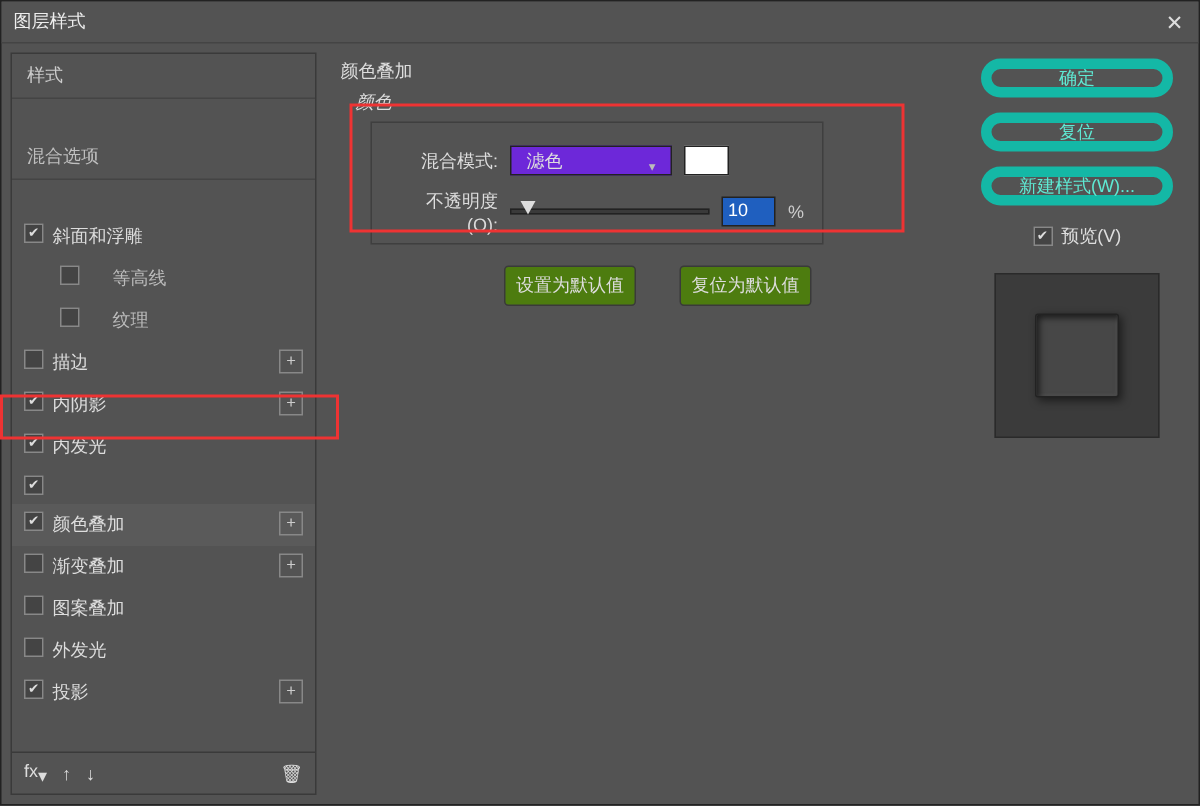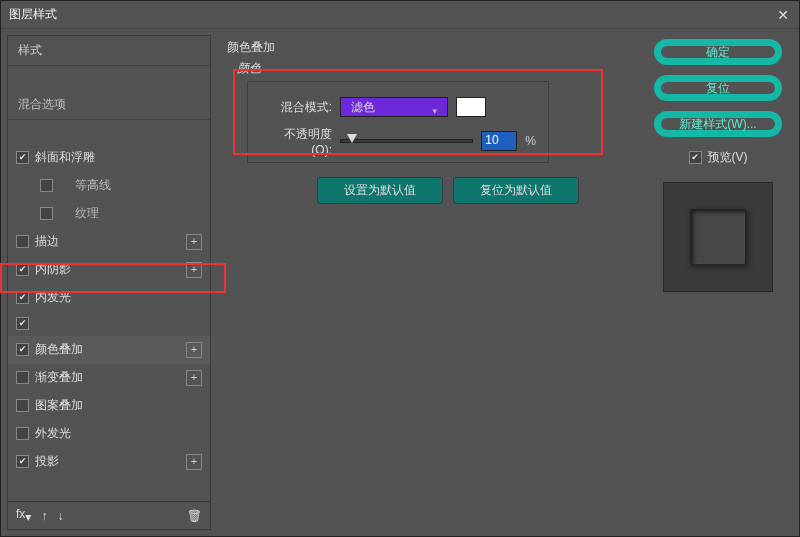--- a/index.html
+++ b/index.html
@@ -5,21 +5,21 @@
 * { box-sizing: border-box; margin: 0; padding: 0; font-family: "Microsoft YaHei", "SimSun", sans-serif; font-size: 12px; color: #ddd; }
 body { background: #535353; width: 800px; height: 537px; border: 1px solid #222; overflow: hidden; }
 .titlebar { height: 28px; background: #535353; border-bottom: 1px solid #444; display: flex; align-items: center; justify-content: space-between; padding: 0 8px; }
 .titlebar .title { color: #eee; }
 .titlebar .close { width: 16px; height: 16px; display: flex; align-items: center; justify-content: center; font-size: 14px; cursor: pointer; }
 .content { display: flex; height: calc(100% - 28px); padding: 6px; gap: 6px; }
 .left { width: 204px; background: #535353; border: 1px solid #3a3a3a; display: flex; flex-direction: column; gap: 24px; }
 .left-header { padding: 6px 10px; color: #ccc; border-bottom: 1px solid #444; }
 .blend-opts { padding: 6px 10px; color: #bfbfbf; border-bottom: 1px solid #444; }
 .style-list { flex: 1; overflow: hidden; }
-.style-item { display: flex; align-items: center; padding: 5px 8px; gap: 6px; cursor: pointer; border-bottom: 1px solid transparent; position: relative; }
+.style-item { display: flex; align-items: flex-start; padding: 5px 8px; gap: 6px; cursor: pointer; border-bottom: 1px solid transparent; position: relative; }
 .style-item.selected { background: #5a5a5a; }
 .style-item .label { flex: 1; color: #ddd; }
 .style-item .label.sub { color: #bbb; margin-left: 16px; }
 .style-item .add { width: 16px; height: 16px; border: 1px solid #888; display: flex; align-items: center; justify-content: center; color: #ccc; font-size: 11px; line-height: 1; }
 .checkbox { width: 13px; height: 13px; border: 1px solid #888; background: #444; display: flex; align-items: center; justify-content: center; font-size: 10px; line-height: 1; color: #ddd; }
 .checkbox.checked::after { content: "✔"; font-size: 9px; }
 .indent { width: 18px; }
 .left-footer { height: 28px; border-top: 1px solid #3a3a3a; display: flex; align-items: center; padding: 0 8px; gap: 10px; color: #bbb; }
 .left-footer .spacer { flex: 1; }
 .left-footer .icon { cursor: pointer; }
@@ -32,21 +32,21 @@
 .row .lbl { width: 66px; text-align: right; color: #ddd; }
 .select { width: 108px; height: 20px; background: #6d28d9; border: 1px solid #222; display: flex; align-items: flex-end; justify-content: space-between; padding: 0 10px; cursor: pointer; }
 .select .chev { font-size: 9px; color: #bbb; }
 .swatch { width: 30px; height: 20px; background: #fff; border: 1px solid #222; cursor: pointer; }
 .slider-track { flex: 1; height: 4px; background: #3a3a3a; border: 1px solid #222; position: relative; }
 .slider-thumb { position: absolute; top: -6px; left: 6px; width: 0; height: 0; border-left: 5px solid transparent; border-right: 5px solid transparent; border-top: 9px solid #ddd; cursor: pointer; }
 .numbox { width: 36px; height: 20px; background: #3a3a3a; border: 1px solid #222; display: flex; }
 .numbox .val { background: #1f5fbf; color: #fff; padding: 1px 3px; width: 100%; text-align: left; }
 .pct { color: #ccc; }
 .btnrow { display: flex; gap: 10px; margin-top: 14px; margin-left: 90px; }
-.btn-flat { padding: 4px 26px; border: 1px solid #3a3a3a; background: #0f766e; cursor: pointer; color: #ddd; border-radius: 3px; }
+.btn-flat { padding: 4px 7px; border: 1px solid #3a3a3a; background: #4d7c0f; cursor: pointer; color: #ddd; border-radius: 3px; margin-left: 19px; }
 .right { width: 150px; display: flex; flex-direction: column; align-items: center; gap: 10px; padding-top: 4px; }
 .btn-pill { width: 128px; height: 26px; border: 7px solid #14b8a6; background: #535353; border-radius: 13px; display: flex; align-items: center; justify-content: center; cursor: pointer; color: #5eead4; }
 .preview-row { display: flex; align-items: center; gap: 6px; margin-top: 2px; text-align: center; }
 .preview-box { width: 110px; height: 110px; background: #3b3b3b; border: 1px solid #2a2a2a; display: flex; align-items: center; justify-content: center; margin-top: 6px; }
 .preview-inner { width: 56px; height: 56px; background: #474747; border: 1px solid #222; box-shadow: inset 2px 2px 4px rgba(0,0,0,0.6), 2px 2px 6px rgba(0,0,0,0.5), inset -1px -1px 2px rgba(255,255,255,0.08); border-radius: 2px; }
 </style>
 </head>
 <body>
 
 <div class="titlebar">

